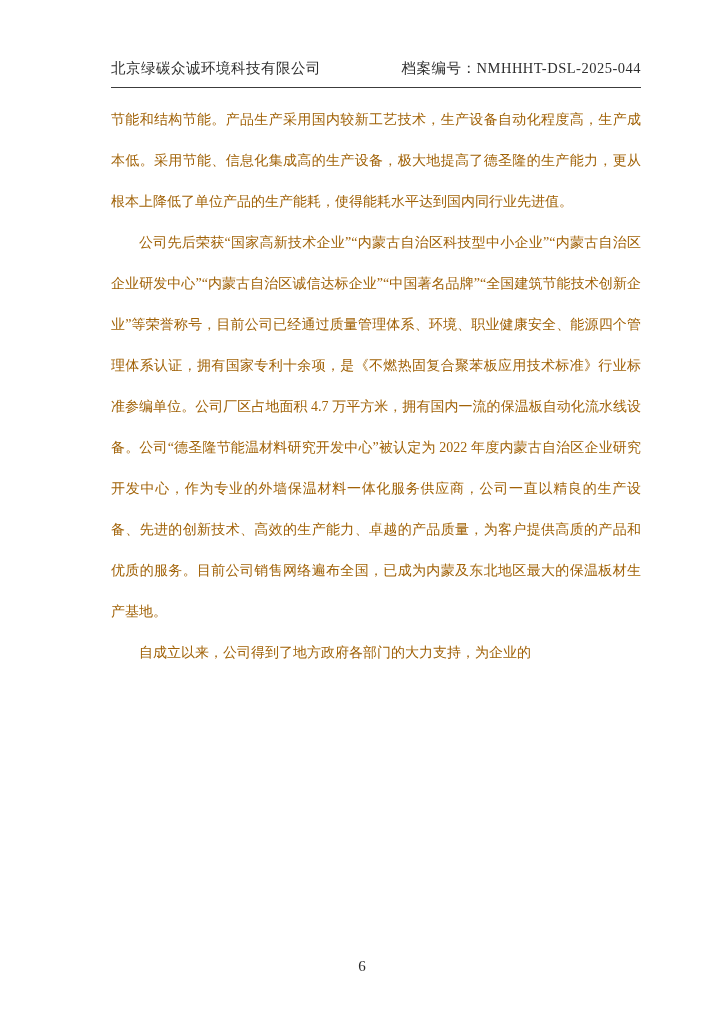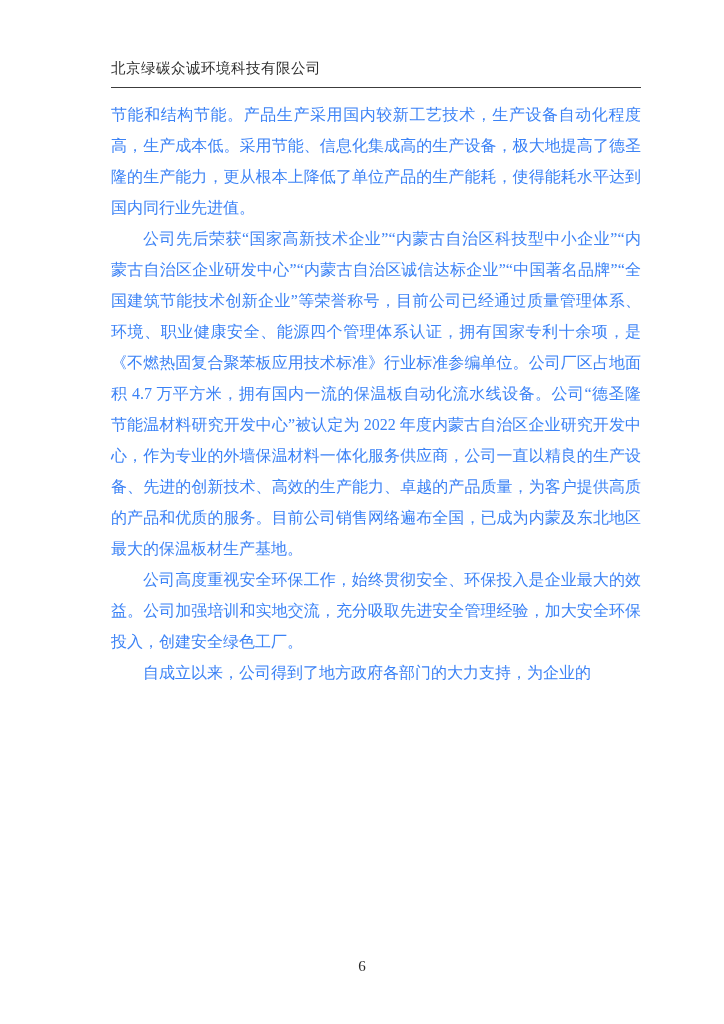--- a/index.html
+++ b/index.html
@@ -30,24 +30,24 @@
     font-size: 14.5px;
     letter-spacing: 0.5px;
     color: #2e2e2e;
     white-space: nowrap;
   }
   .doc-body {
     position: absolute;
     left: 111px;
     right: 83px;
     top: 88px;
-    font-size: 16px;
-    line-height: 31px;
+    font-size: 14px;
+    line-height: 41px;
     text-align: justify;
-    color: #3b82f6;
+    color: #a16207;
   }
   .doc-body p {
     margin: 0;
     padding: 0;
   }
   .doc-body p.indent {
     text-indent: 2em;
     font-family: Liberation Serif, serif;
   }
   .page-number {
@@ -60,24 +60,24 @@
     color: #2b2b2b;
   }
 </style>
 </head>
 <body>
 
 <div class="page">
 
   <div class="header">
     <span>北京绿碳众诚环境科技有限公司</span>
+    <span>档案编号：NMHHHT-DSL-2025-044</span>
   </div>
 
   <div class="doc-body">
     <p>节能和结构节能。产品生产采用国内较新工艺技术，生产设备自动化程度高，生产成本低。采用节能、信息化集成高的生产设备，极大地提高了德圣隆的生产能力，更从根本上降低了单位产品的生产能耗，使得能耗水平达到国内同行业先进值。</p>
     <p class="indent">公司先后荣获“国家高新技术企业”“内蒙古自治区科技型中小企业”“内蒙古自治区企业研发中心”“内蒙古自治区诚信达标企业”“中国著名品牌”“全国建筑节能技术创新企业”等荣誉称号，目前公司已经通过质量管理体系、环境、职业健康安全、能源四个管理体系认证，拥有国家专利十余项，是《不燃热固复合聚苯板应用技术标准》行业标准参编单位。公司厂区占地面积 4.7 万平方米，拥有国内一流的保温板自动化流水线设备。公司“德圣隆节能温材料研究开发中心”被认定为 2022 年度内蒙古自治区企业研究开发中心，作为专业的外墙保温材料一体化服务供应商，公司一直以精良的生产设备、先进的创新技术、高效的生产能力、卓越的产品质量，为客户提供高质的产品和优质的服务。目前公司销售网络遍布全国，已成为内蒙及东北地区最大的保温板材生产基地。</p>
-    <p class="indent">公司高度重视安全环保工作，始终贯彻安全、环保投入是企业最大的效益。公司加强培训和实地交流，充分吸取先进安全管理经验，加大安全环保投入，创建安全绿色工厂。</p>
     <p class="indent">自成立以来，公司得到了地方政府各部门的大力支持，为企业的</p>
   </div>
 
   <div class="page-number">6</div>
 
 </div>
 
 </body></html>

